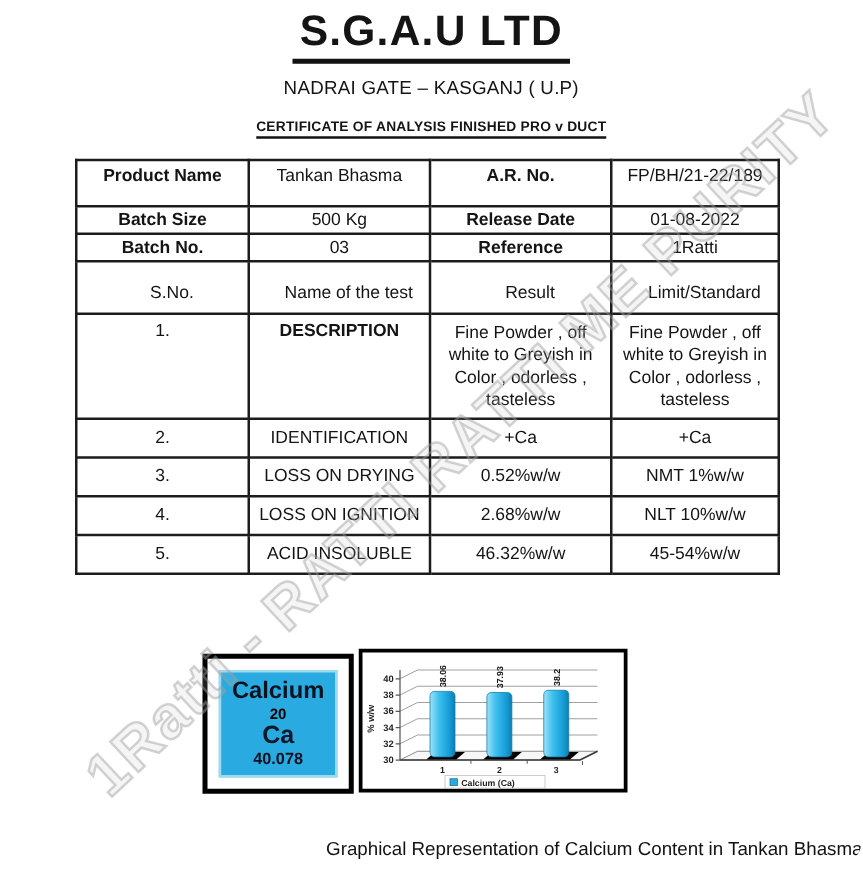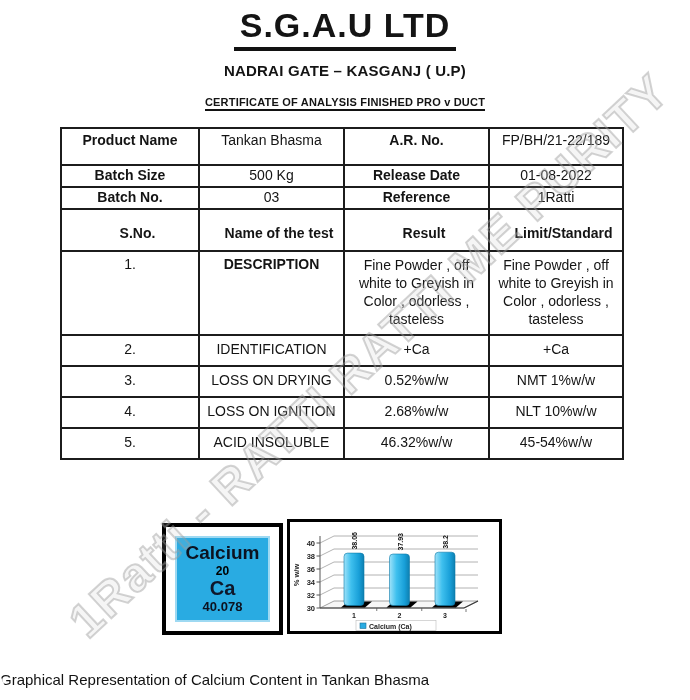--- a/index.html
+++ b/index.html
@@ -10,21 +10,21 @@
   }
   .company-title {
     position:absolute; top:6px; left:0; width:100%; text-align:center;
   }
   .company-title span {
     display:inline-block; font-size:34px; font-weight:bold; letter-spacing:1px;
     border-bottom:4px solid #121212; padding:0 6px 2px 6px;
   }
   .address-line {
     position:absolute; top:62px; left:0; width:100%; text-align:center;
-    font-size:15px; font-weight:700; letter-spacing:.2px;
+    font-size:15px; font-weight:400; letter-spacing:.2px;
   }
   .cert-heading {
     position:absolute; top:92px; left:0; width:100%; text-align:center;
   }
   .cert-heading span {
     display:inline-block; font-size:11px; font-weight:bold;
     border-bottom:2px solid #121212; padding-bottom:1px; letter-spacing:.2px;
   }
   table.coa {
     position:absolute; left:60px; top:127px; width:562px;
@@ -32,21 +32,21 @@
   }
   table.coa td {
     border:2px solid #1c1c1c; text-align:center; vertical-align:middle;
     font-size:14px; padding:1px 5px; line-height:1.28; overflow:hidden;
   }
   td.lbl { font-weight:bold; }
   tr.r-top   { height:37px; }
   tr.r-top td { vertical-align:top; padding-top:3px; }
   tr.r-info  { height:21px; }
   tr.r-head  { height:42px; }
-  tr.r-head td { font-weight:bold; padding-top:10px;padding-left:20px; }
+  tr.r-head td { font-weight:normal; padding-top:10px;padding-left:20px; }
   tr.r-desc  { height:84px; }
   tr.r-test  { height:31px; }
   col.c1 { width:138px; } col.c2 { width:145px; }
   col.c3 { width:145px; } col.c4 { width:134px; }
 
   .watermark {
     position:absolute; left:58px; top:608px; width:1100px; z-index:9;
     transform:rotate(-43deg); transform-origin:0 0;
     font-size:48px; font-weight:bold; letter-spacing:2px; white-space:nowrap;
     color:rgba(190,190,190,0.16);
@@ -68,21 +68,21 @@
   .el-sym  { font-size:20px; font-weight:bold; color:#0f172a; line-height:1.05; }
   .el-mass { font-size:13px; font-weight:bold; color:#0c1220; line-height:1.2; }
 
   .chart-card {
     position:absolute; left:287px; top:519px; width:215px; height:115px;
     background:#ffffff; border:3px solid #000000;
   }
   .chart-card svg { display:block; }
 
   .footer-caption {
-    position:absolute; top:671px; left:0; width:100%; text-align:left;
+    position:absolute; top:671px; left:0; width:100%; text-align:right;
     font-size:15px; font-weight:500; color:#121212;
   }
 </style>
 </head>
 <body>
 
 <div id="root">
 
   <div class="company-title">
     <span>S.G.A.U LTD</span>

